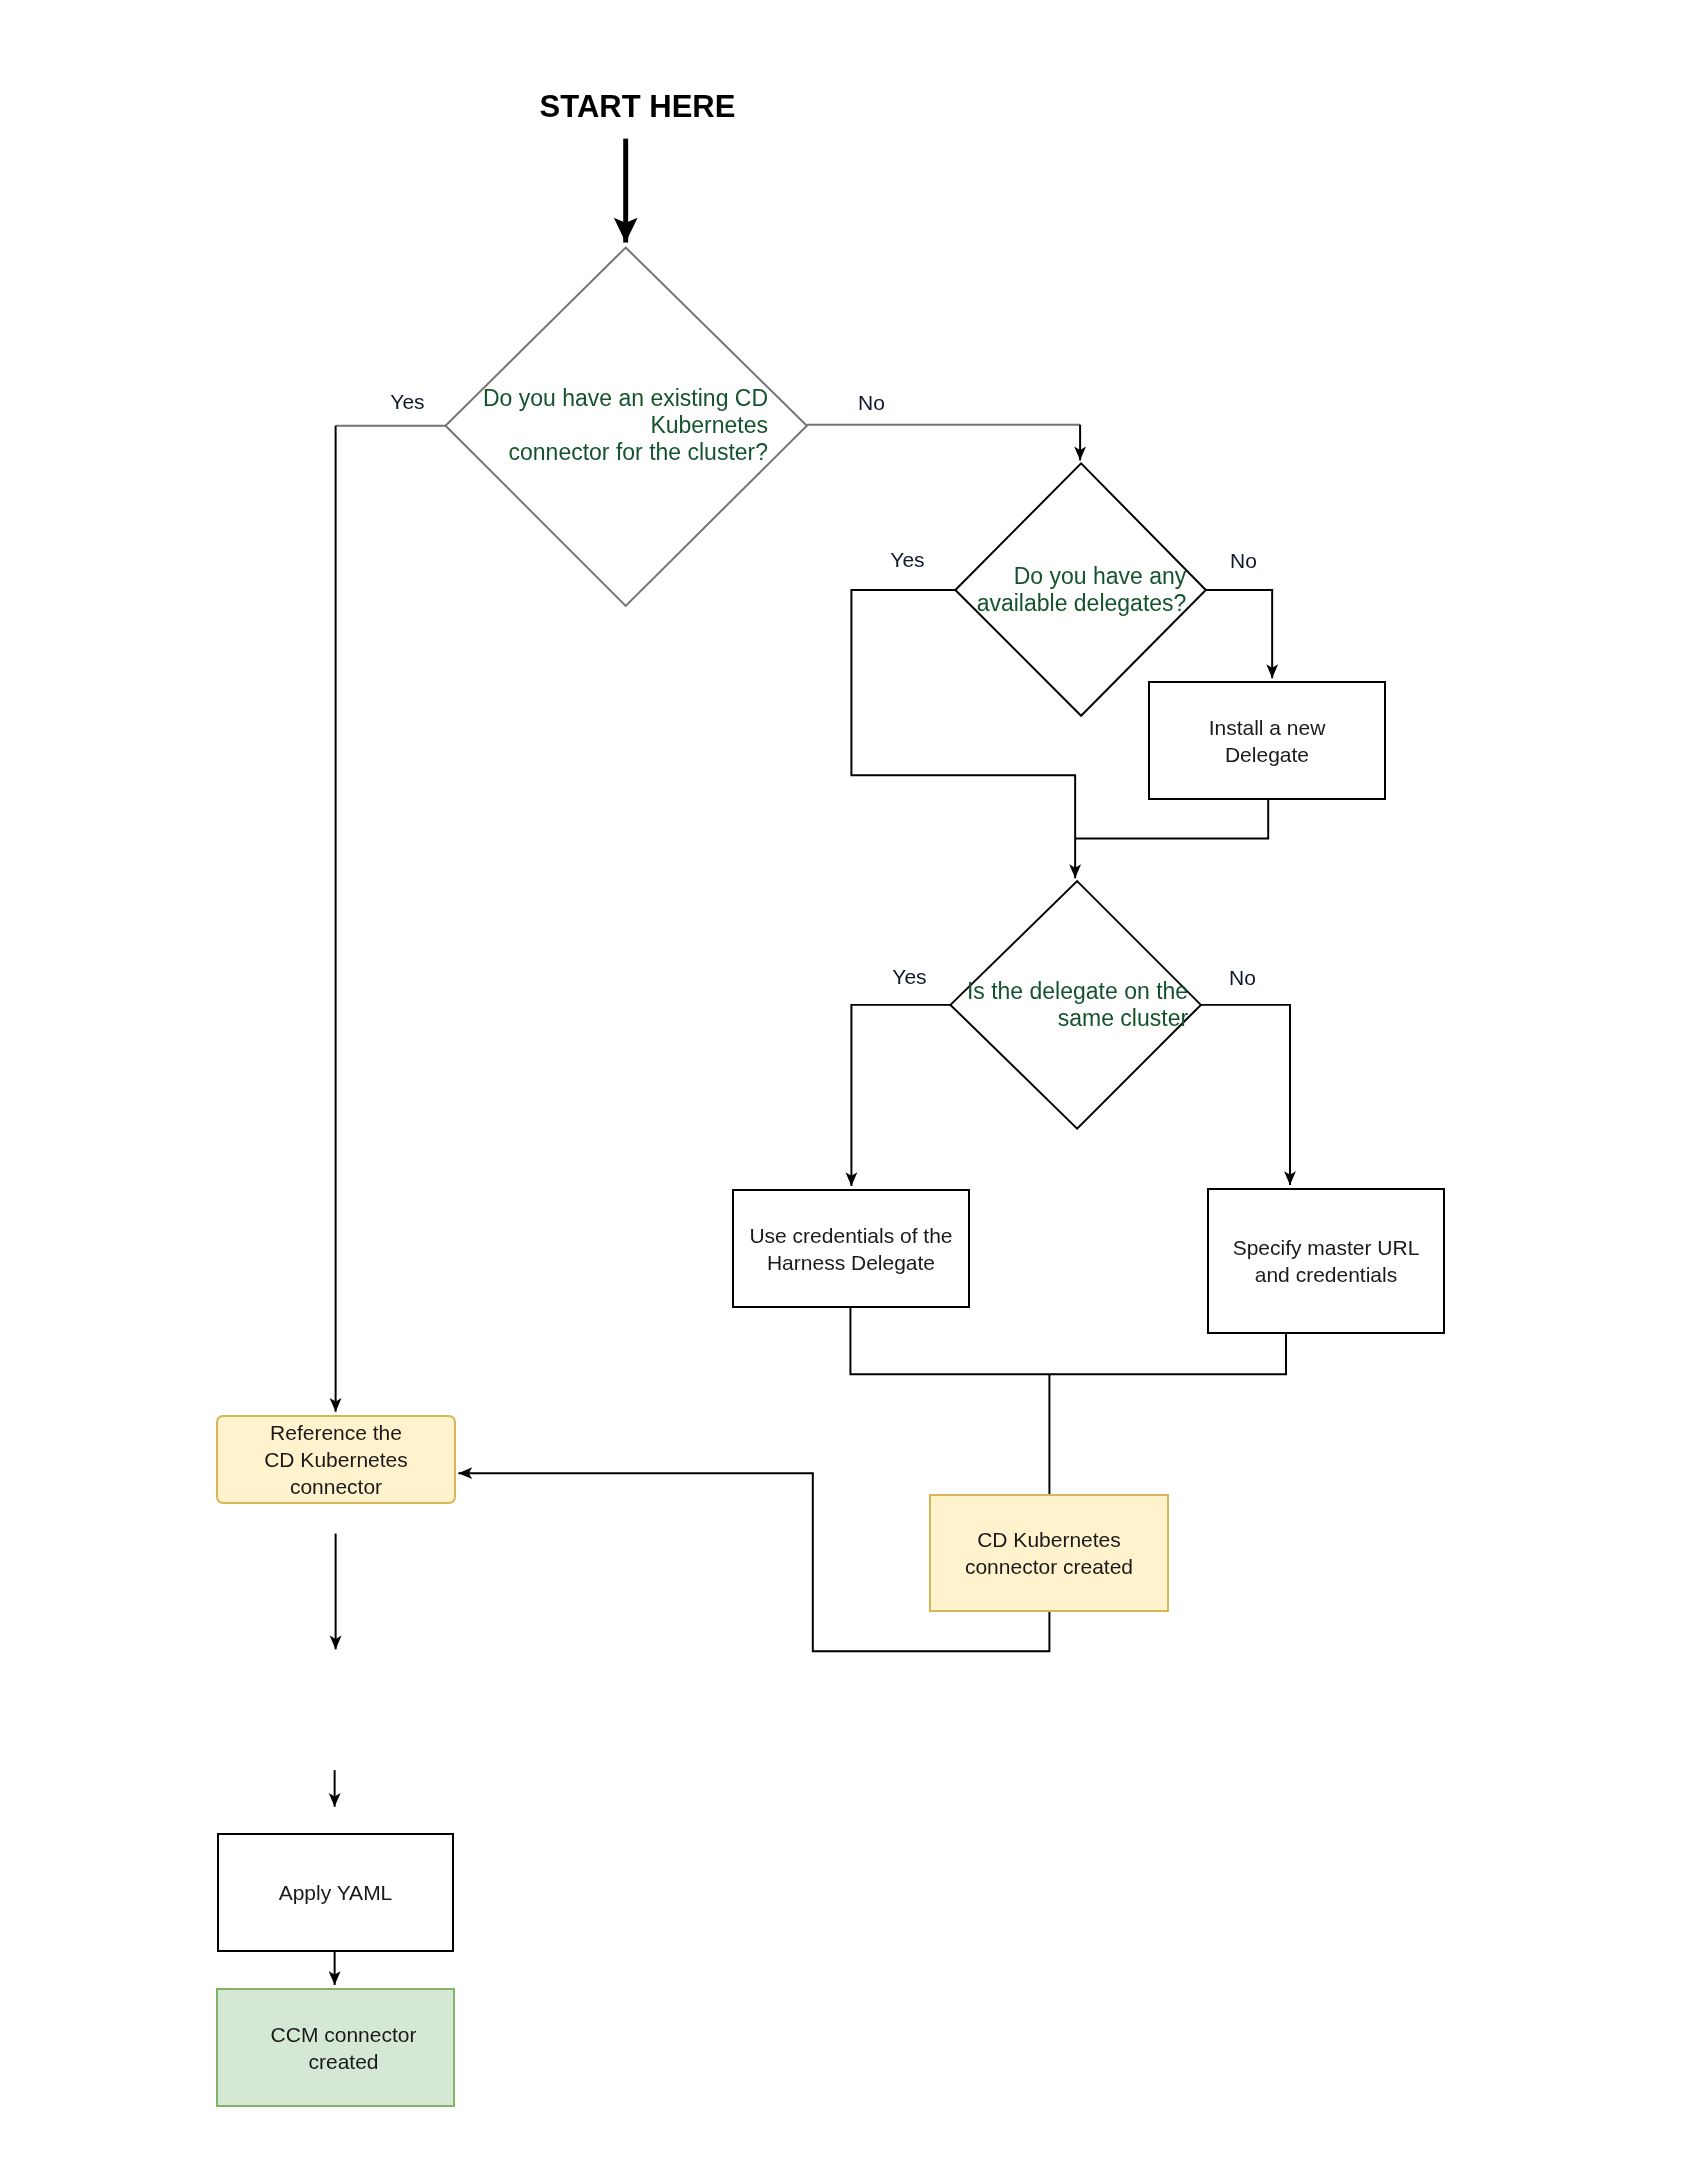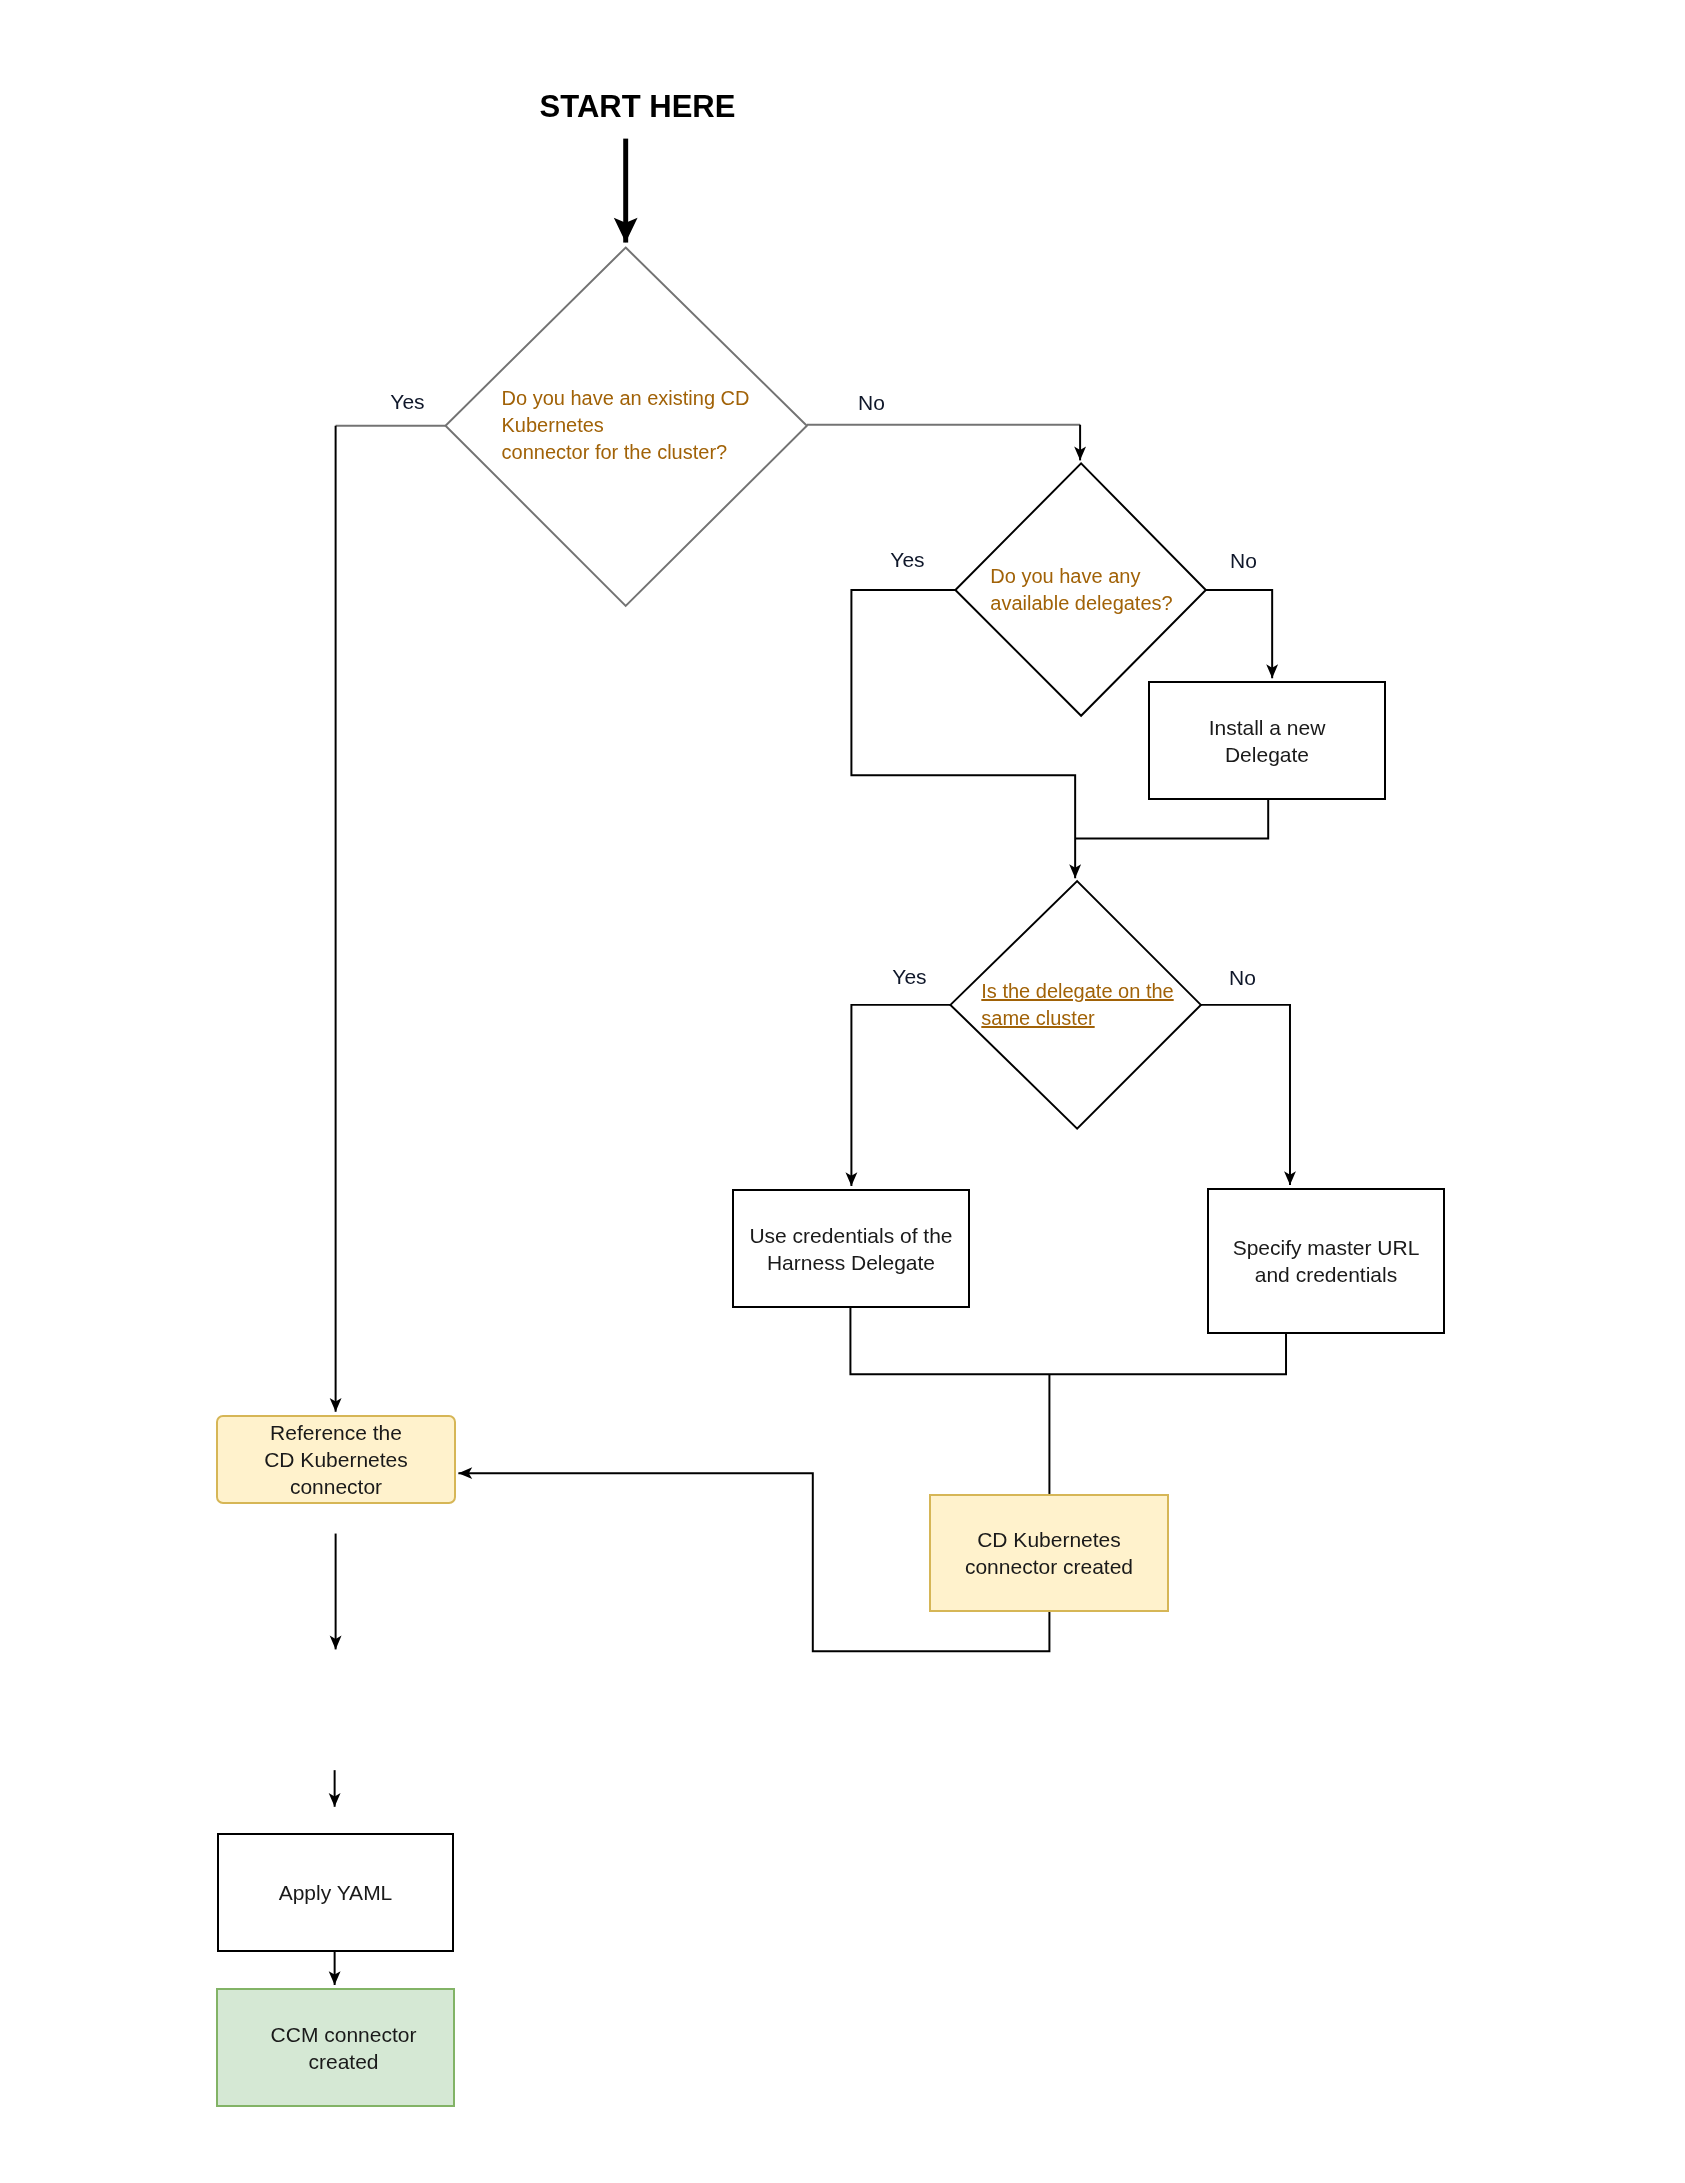--- a/index.html
+++ b/index.html
@@ -8,24 +8,24 @@
     width:1685px;height:2184px;
     background:#ffffff;
     font-family:"Liberation Sans", sans-serif;
     color:#1a1a1a;
     overflow:hidden;
   }
   #wires{position:absolute;left:0;top:0;width:1685px;height:2184px;}
   .txt{
     position:absolute;
     display:flex;align-items:center;justify-content:center;
-    text-align:left;
+    text-align:right;
     white-space:pre-line;
-    font-size:20px;line-height:27px;
-    color:#a16207;
+    font-size:23px;line-height:27px;
+    color:#14532d;
   }
   .node{
     position:absolute;
     box-sizing:border-box;
     display:flex;align-items:center;justify-content:center;
     text-align:center;
     white-space:pre-line;
     font-size:21px;line-height:27px;
     background:#ffffff;
     border:2px solid #000000;
@@ -95,21 +95,21 @@
 
   <div class="title" style="left:489px;top:89px;width:297px;height:36px;">START HERE</div>
 
   <div class="txt" style="left:457px;top:372px;width:337px;height:107px;">Do you have an existing CD
 Kubernetes
 connector for the cluster?</div>
 
   <div class="txt" style="left:943px;top:563px;width:277px;height:53px;">Do you have any
 available delegates?</div>
 
-  <div class="txt" style="left:929px;top:978px;width:297px;height:53px;text-decoration:underline;">Is the delegate on the
+  <div class="txt" style="left:929px;top:978px;width:297px;height:53px;">Is the delegate on the
 same cluster</div>
 
   <div class="edge-label" style="left:378px;top:390px;width:59px;height:24px;">Yes</div>
   <div class="edge-label" style="left:842px;top:391px;width:59px;height:24px;">No</div>
   <div class="edge-label" style="left:878px;top:548px;width:59px;height:24px;">Yes</div>
   <div class="edge-label" style="left:1214px;top:549px;width:59px;height:24px;">No</div>
   <div class="edge-label" style="left:880px;top:965px;width:59px;height:24px;">Yes</div>
   <div class="edge-label" style="left:1213px;top:966px;width:59px;height:24px;">No</div>
 
   <div class="node" style="left:1148px;top:681px;width:238px;height:119px;">Install a new

